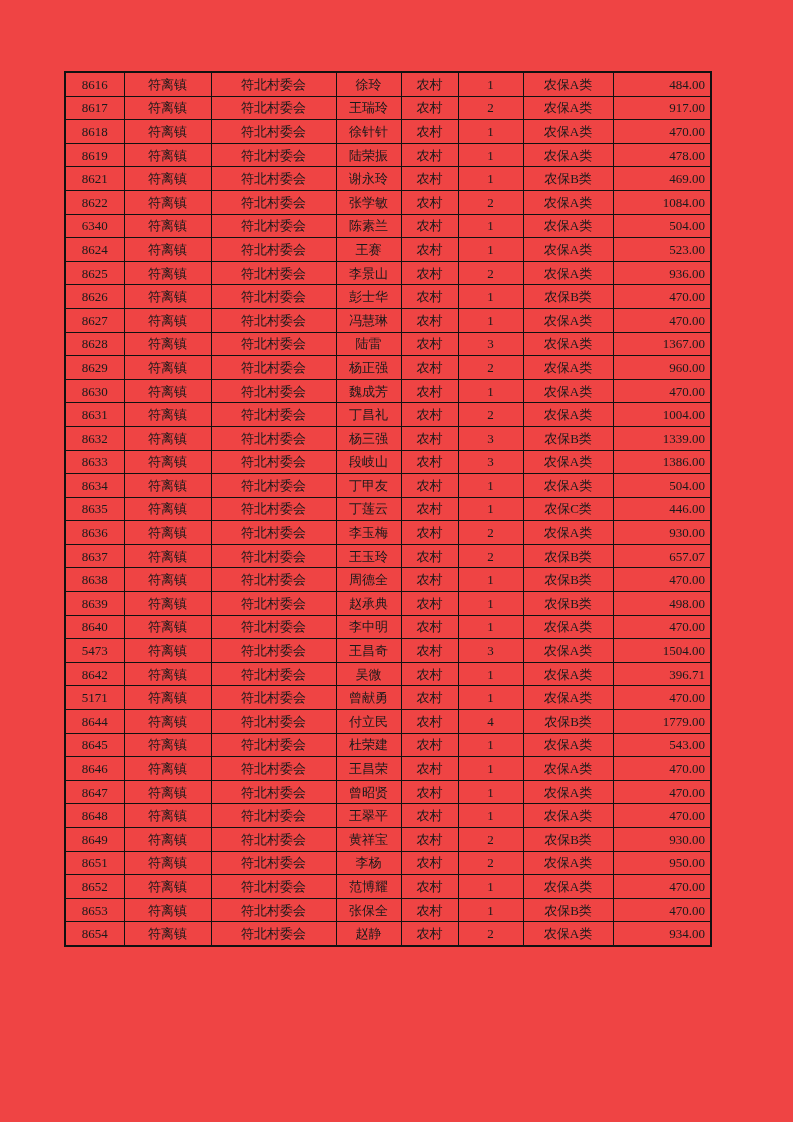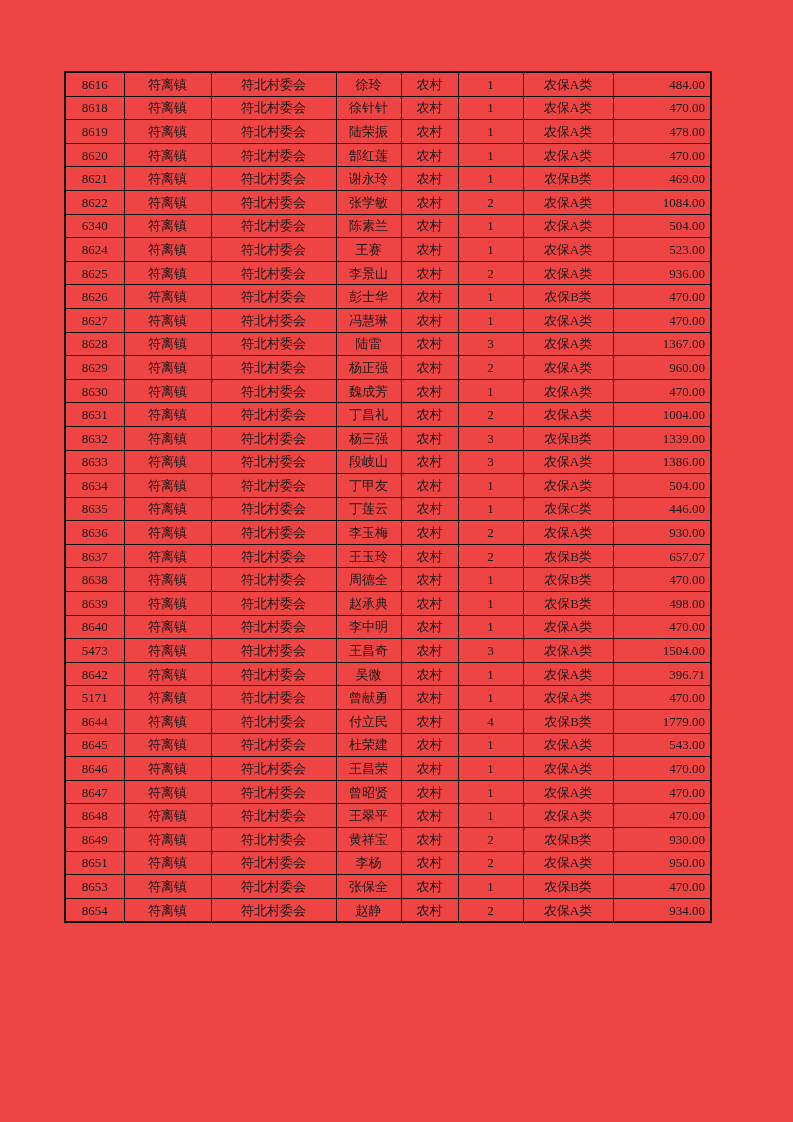--- a/index.html
+++ b/index.html
@@ -62,20 +62,30 @@
       <td>8616</td>
       <td>符离镇</td>
       <td>符北村委会</td>
       <td>徐玲</td>
       <td>农村</td>
       <td>1</td>
       <td>农保A类</td>
       <td class="amount">484.00</td>
     </tr>
 
+    <tr>
+      <td>8617</td>
+      <td>符离镇</td>
+      <td>符北村委会</td>
+      <td>王瑞玲</td>
+      <td>农村</td>
+      <td>2</td>
+      <td>农保A类</td>
+      <td class="amount">917.00</td>
+    </tr>
 
     <tr>
       <td>8618</td>
       <td>符离镇</td>
       <td>符北村委会</td>
       <td>徐针针</td>
       <td>农村</td>
       <td>1</td>
       <td>农保A类</td>
       <td class="amount">470.00</td>
@@ -85,30 +95,20 @@
       <td>8619</td>
       <td>符离镇</td>
       <td>符北村委会</td>
       <td>陆荣振</td>
       <td>农村</td>
       <td>1</td>
       <td>农保A类</td>
       <td class="amount">478.00</td>
     </tr>
 
-    <tr>
-      <td>8620</td>
-      <td>符离镇</td>
-      <td>符北村委会</td>
-      <td>郜红莲</td>
-      <td>农村</td>
-      <td>1</td>
-      <td>农保A类</td>
-      <td class="amount">470.00</td>
-    </tr>
 
     <tr>
       <td>8621</td>
       <td>符离镇</td>
       <td>符北村委会</td>
       <td>谢永玲</td>
       <td>农村</td>
       <td>1</td>
       <td>农保B类</td>
       <td class="amount">469.00</td>
@@ -427,20 +427,30 @@
       <td>8651</td>
       <td>符离镇</td>
       <td>符北村委会</td>
       <td>李杨</td>
       <td>农村</td>
       <td>2</td>
       <td>农保A类</td>
       <td class="amount">950.00</td>
     </tr>
 
+    <tr>
+      <td>8652</td>
+      <td>符离镇</td>
+      <td>符北村委会</td>
+      <td>范博耀</td>
+      <td>农村</td>
+      <td>1</td>
+      <td>农保A类</td>
+      <td class="amount">470.00</td>
+    </tr>
 
     <tr>
       <td>8653</td>
       <td>符离镇</td>
       <td>符北村委会</td>
       <td>张保全</td>
       <td>农村</td>
       <td>1</td>
       <td>农保B类</td>
       <td class="amount">470.00</td>

